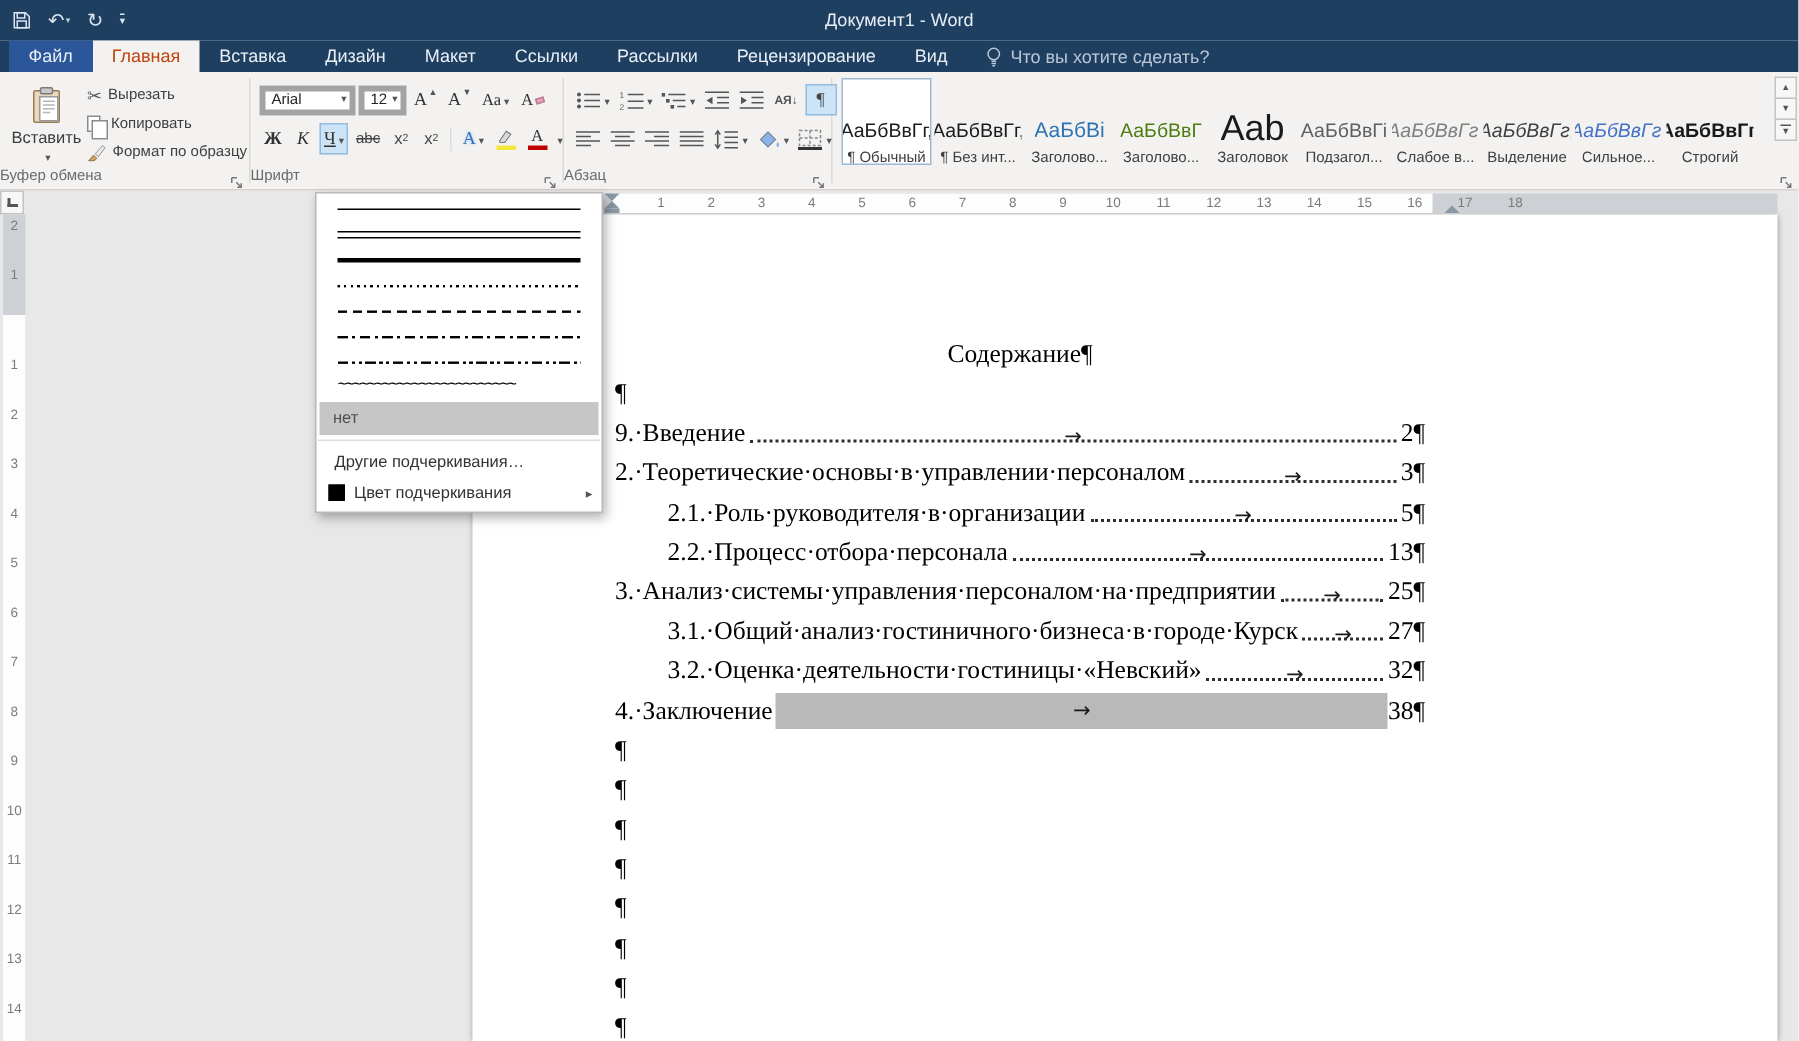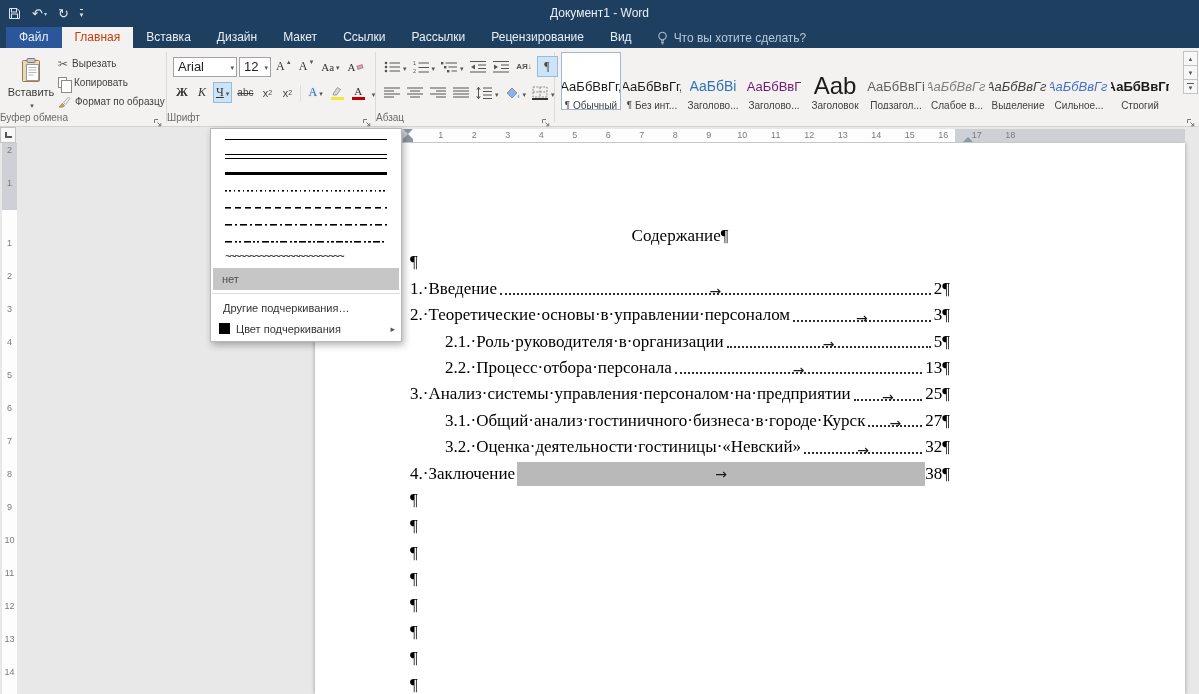--- a/index.html
+++ b/index.html
@@ -36,21 +36,21 @@
   .m1{top:7px}.m2{top:26px}.m3{top:45px}
   .ic-cut{font-size:12px;color:#5a5a5a;line-height:1}
   .ic-copy{position:relative;width:9px;height:11px;border:1px solid #8a8a8a;background:#fff;margin-right:3px}
   .ic-copy::after{content:"";position:absolute;left:2px;top:2px;width:9px;height:11px;border:1px solid #8a8a8a;background:#fff}
   .caret::after{content:"▾";font-size:7px;color:#555;margin-left:2px;vertical-align:1px}
 
   
   .g-font{width:208px}
   .rrow{position:absolute;left:6px;display:flex;align-items:center;gap:2px}
   .r1{top:8px}.r2{top:34px}
-  .combo{display:flex;align-items:center;justify-content:space-between;background:#fff;border:1px solid #a3a3a3;height:20px;padding:0 2px 0 4px;font-size:13px;color:#222}
+  .combo{display:flex;align-items:center;justify-content:space-between;background:#fff;border:4px solid #a3a3a3;height:20px;padding:0 2px 0 4px;font-size:10px;color:#222}
   .combo-family{width:64px}.combo-size{width:32px}
   .ibtn{height:21px;min-width:18px;display:flex;align-items:center;justify-content:center;border:1px solid transparent;font-size:12px;color:#333;padding:0 2px;position:relative;cursor:default}
   .ibtn.pressed{background:#cde4f7;border-color:#92bce0}
   .serifb{font-family:"Liberation Serif",serif}
   .b-bold{font-weight:bold}
   .b-italic{font-style:italic;font-family:"Liberation Serif",serif}
   .b-underline{text-decoration:underline;font-family:"Liberation Serif",serif}
   .b-strike{font-size:10px;text-decoration:line-through;color:#444}
   .subsup{font-size:11px;color:#444}
   .subsup sub,.subsup sup{font-size:7px}
@@ -70,21 +70,21 @@
   .pilcrow-btn{font-size:12px;color:#444;font-family:"Liberation Serif",serif}
 
   
   .g-styles{flex:1}
   .gallery{position:absolute;left:6px;top:4px;display:flex;gap:1px}
   .style-card{width:60px;height:58px;padding-top:19px;border:1px solid transparent;display:flex;flex-direction:column;align-items:center;cursor:default}
   .style-card.selected{background:#fff;border-color:#9db8d2}
   .style-preview{height:36px;display:flex;align-items:center;justify-content:center;font-size:13px;color:#1a1a1a;white-space:nowrap;overflow:hidden;max-width:58px}
   .style-label{font-size:10px;color:#3f3f3f;white-space:nowrap;overflow:hidden;max-width:58px}
   .st-h1{color:#2e74b5;font-size:14px}
-  .st-h2{color:#701a75;font-size:13px}
+  .st-h2{color:#4d7c0f;font-size:13px}
   .st-title{font-size:24px;color:#1a1a1a}
   .st-subtitle{color:#5f5f5f}
   .st-subtle{font-style:italic;color:#7f7f7f}
   .st-emphasis{font-style:italic;color:#404040}
   .st-strong{font-style:italic;color:#4472c4}
   .st-strict{font-weight:bold}
   .scrollcol{position:absolute;right:1px;top:4px;display:flex;flex-direction:column;gap:0}
   .sbtn{width:15px;height:15px;border:1px solid #c3c3c3;background:#f7f7f7;display:flex;flex-direction:column;align-items:center;justify-content:center;font-size:6px;color:#555;margin-top:-1px}
   .sbtn .bar{width:7px;border-top:1px solid #555;margin-bottom:1px}
 
@@ -526,21 +526,21 @@
       <span>14</span>
     </div>
 </div>
 
 <div class="page">
   <div class="content">
     <div class="doc-line doc-title">Содержание¶</div>
     <div class="doc-line"><span class="pilcrow-mark">¶</span></div>
 
     <div class="toc-row">
-      <span class="toc-text">1.·Введение</span>
+      <span class="toc-text">9.·Введение</span>
       <span class="leader">
           <span class="tab-arrow">→</span>
         </span>
       <span class="toc-page">2¶</span>
     </div>
     <div class="toc-row">
       <span class="toc-text">2.·Теоретические·основы·в·управлении·персоналом</span>
       <span class="leader">
           <span class="tab-arrow">→</span>
         </span>

